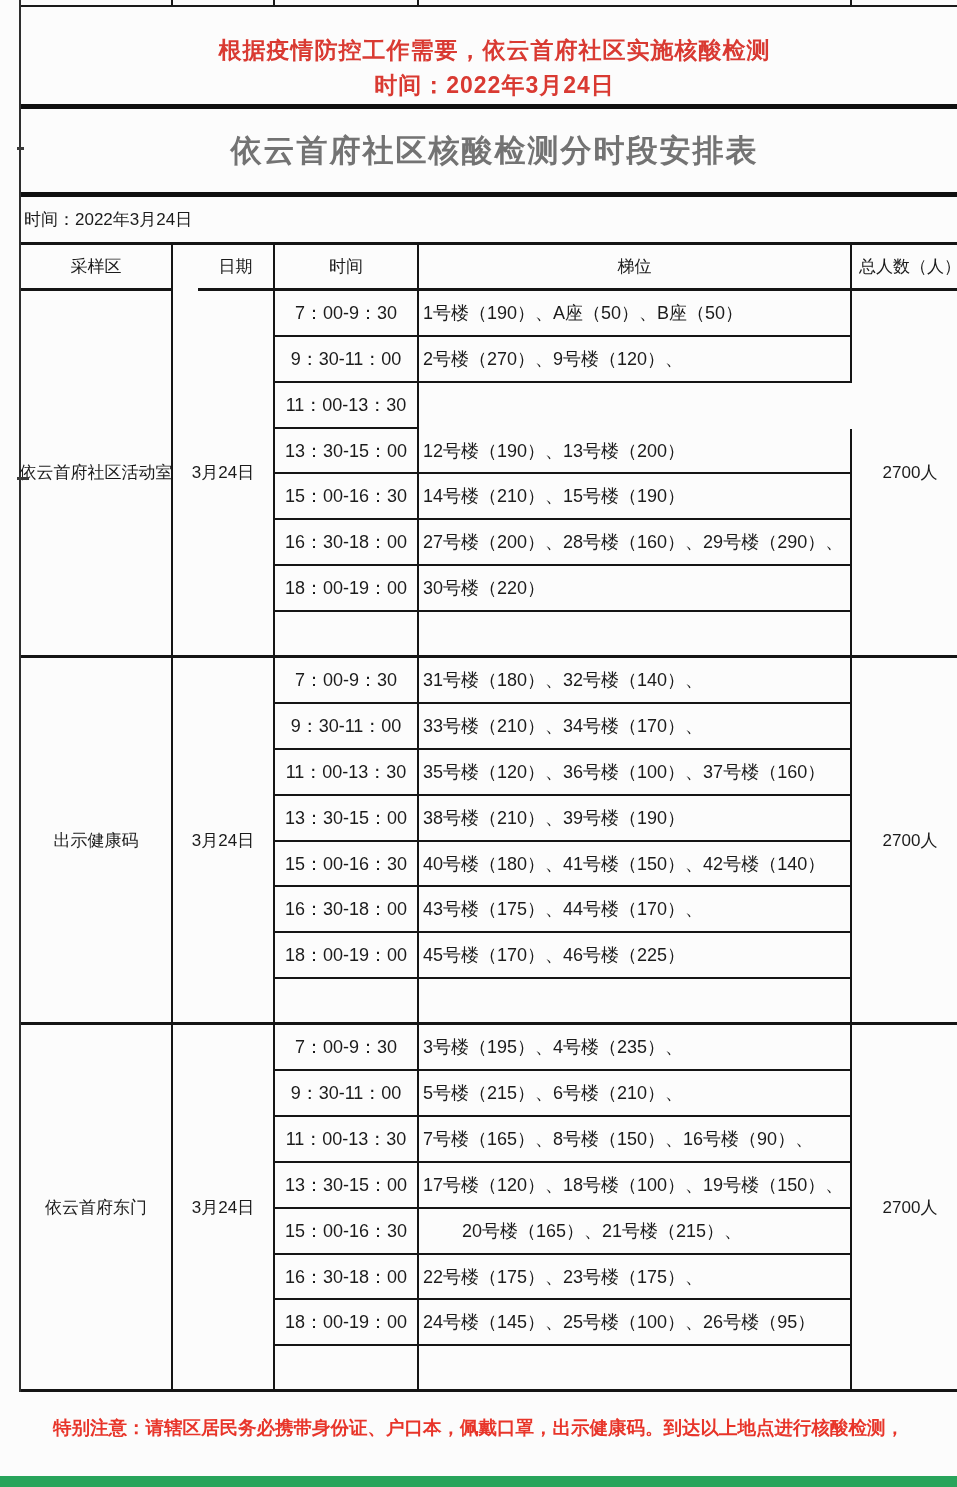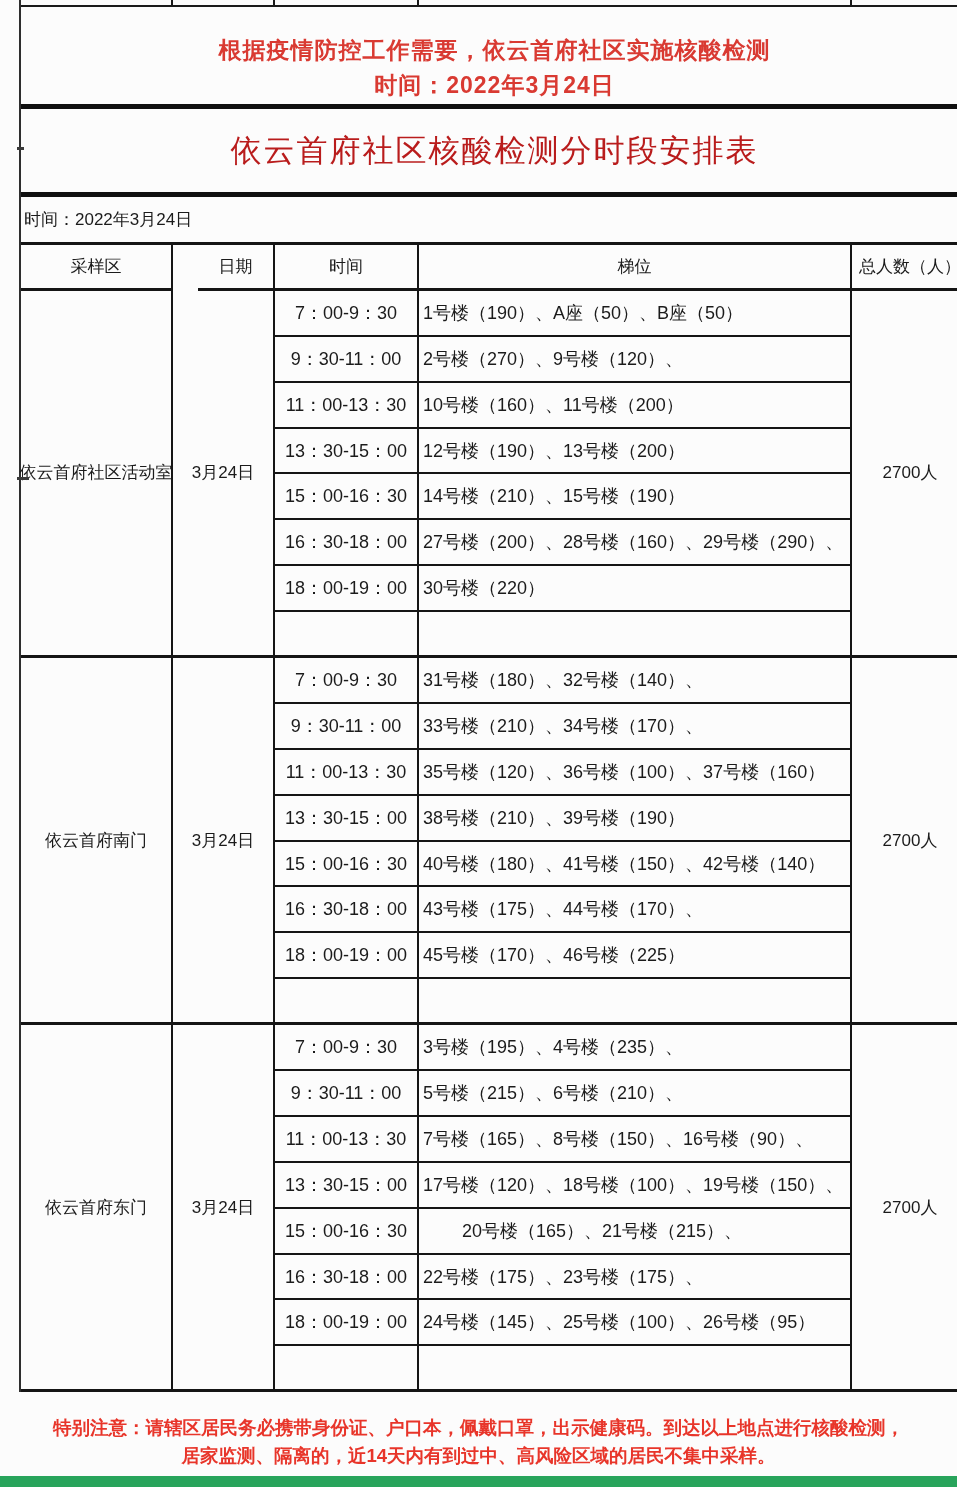--- a/index.html
+++ b/index.html
@@ -26,21 +26,21 @@
     text-align:center;padding-top:26px;box-sizing:border-box;
     color:var(--red,#d93a32);font-weight:bold;font-size:23px;line-height:35px;
     letter-spacing:1px;
   }
   
   .title-block{
     position:absolute;top:104px;left:0;right:0;height:93px;box-sizing:border-box;
     border-top:5px solid #101010;border-bottom:5px solid #101010;
     display:flex;align-items:center;justify-content:center;
   }
-  .title{margin:0;font-size:31px;font-weight:normal;letter-spacing:2px;color:#b91c1c;}
+  .title{margin:0;font-size:31px;font-weight:bold;letter-spacing:2px;color:#737373;}
   
   .date-row{
     position:absolute;top:197px;left:0;right:0;height:45px;
     display:flex;align-items:center;padding-left:3px;box-sizing:border-box;
     font-size:17px;
   }
   
   .table{
     position:absolute;top:242px;left:0;width:947px;
     display:grid;
@@ -105,33 +105,32 @@
         <div class="cell header" style="grid-area: 1 / 4 / span 1;">梯位</div>
         <div class="cell header" style="grid-area: 1 / 3 / span 1;">时间</div>
         <div class="cell header last-col" style="grid-area: 1 / 5 / span 1;">总人数（人）</div>
         <div class="cell merged sec-end" style="grid-area: 2 / 1 / span 8;">依云首府社区活动室</div>
         <div class="cell merged sec-end" style="grid-area: 2 / 2 / span 8;">3月24日</div>
         <div class="cell time" style="grid-area: 2 / 3 / span 1;">7：00-9：30</div>
         <div class="cell units" style="grid-area: 2 / 4 / span 1;">1号楼（190）、A座（50）、B座（50）</div>
         <div class="cell time" style="grid-area: 3 / 3 / span 1;">9：30-11：00</div>
         <div class="cell units" style="grid-area: 3 / 4 / span 1;">2号楼（270）、9号楼（120）、</div>
         <div class="cell time" style="grid-area: 4 / 3 / span 1;">11：00-13：30</div>
-        <div class="cell units" style="grid-area: 4 / 4 / span 1;">10号楼（160）、11号楼（200）</div>
         <div class="cell time" style="grid-area: 5 / 3 / span 1;">13：30-15：00</div>
         <div class="cell units" style="grid-area: 5 / 4 / span 1;">12号楼（190）、13号楼（200）</div>
         <div class="cell time" style="grid-area: 6 / 3 / span 1;">15：00-16：30</div>
         <div class="cell units" style="grid-area: 6 / 4 / span 1;">14号楼（210）、15号楼（190）</div>
         <div class="cell time" style="grid-area: 7 / 3 / span 1;">16：30-18：00</div>
         <div class="cell units" style="grid-area: 7 / 4 / span 1;">27号楼（200）、28号楼（160）、29号楼（290）、</div>
         <div class="cell time" style="grid-area: 8 / 3 / span 1;">18：00-19：00</div>
         <div class="cell units" style="grid-area: 8 / 4 / span 1;">30号楼（220）</div>
         <div class="cell time sec-end" style="grid-area: 9 / 3 / span 1;"></div>
         <div class="cell units sec-end" style="grid-area: 9 / 4 / span 1;"></div>
         <div class="cell merged sec-end last-col" style="grid-area: 2 / 5 / span 8;">2700人</div>
-        <div class="cell merged sec-end" style="grid-area: 10 / 1 / span 8;">依云首府南门</div>
+        <div class="cell merged sec-end" style="grid-area: 10 / 1 / span 8;">出示健康码</div>
         <div class="cell merged sec-end" style="grid-area: 10 / 2 / span 8;">3月24日</div>
         <div class="cell time" style="grid-area: 10 / 3 / span 1;">7：00-9：30</div>
         <div class="cell units" style="grid-area: 10 / 4 / span 1;">31号楼（180）、32号楼（140）、</div>
         <div class="cell time" style="grid-area: 11 / 3 / span 1;">9：30-11：00</div>
         <div class="cell units" style="grid-area: 11 / 4 / span 1;">33号楼（210）、34号楼（170）、</div>
         <div class="cell time" style="grid-area: 12 / 3 / span 1;">11：00-13：30</div>
         <div class="cell units" style="grid-area: 12 / 4 / span 1;">35号楼（120）、36号楼（100）、37号楼（160）</div>
         <div class="cell time" style="grid-area: 13 / 3 / span 1;">13：30-15：00</div>
         <div class="cell units" style="grid-area: 13 / 4 / span 1;">38号楼（210）、39号楼（190）</div>
         <div class="cell time" style="grid-area: 14 / 3 / span 1;">15：00-16：30</div>
@@ -163,17 +162,16 @@
         <div class="cell units sec-end" style="grid-area: 25 / 4 / span 1;"></div>
         <div class="cell merged sec-end last-col" style="grid-area: 18 / 5 / span 8;">2700人</div>
       </div>
 
     <div class="artifact a1"></div>
     <div class="artifact a2"></div>
   </div>
 
   <div class="notice">
     <div>特别注意：请辖区居民务必携带身份证、户口本，佩戴口罩，出示健康码。到达以上地点进行核酸检测，</div>
-    <div>居家监测、隔离的，近14天内有到过中、高风险区域的居民不集中采样。</div>
   </div>
 
   <div class="green-bar"></div>
 </div>
 
 </body></html>

